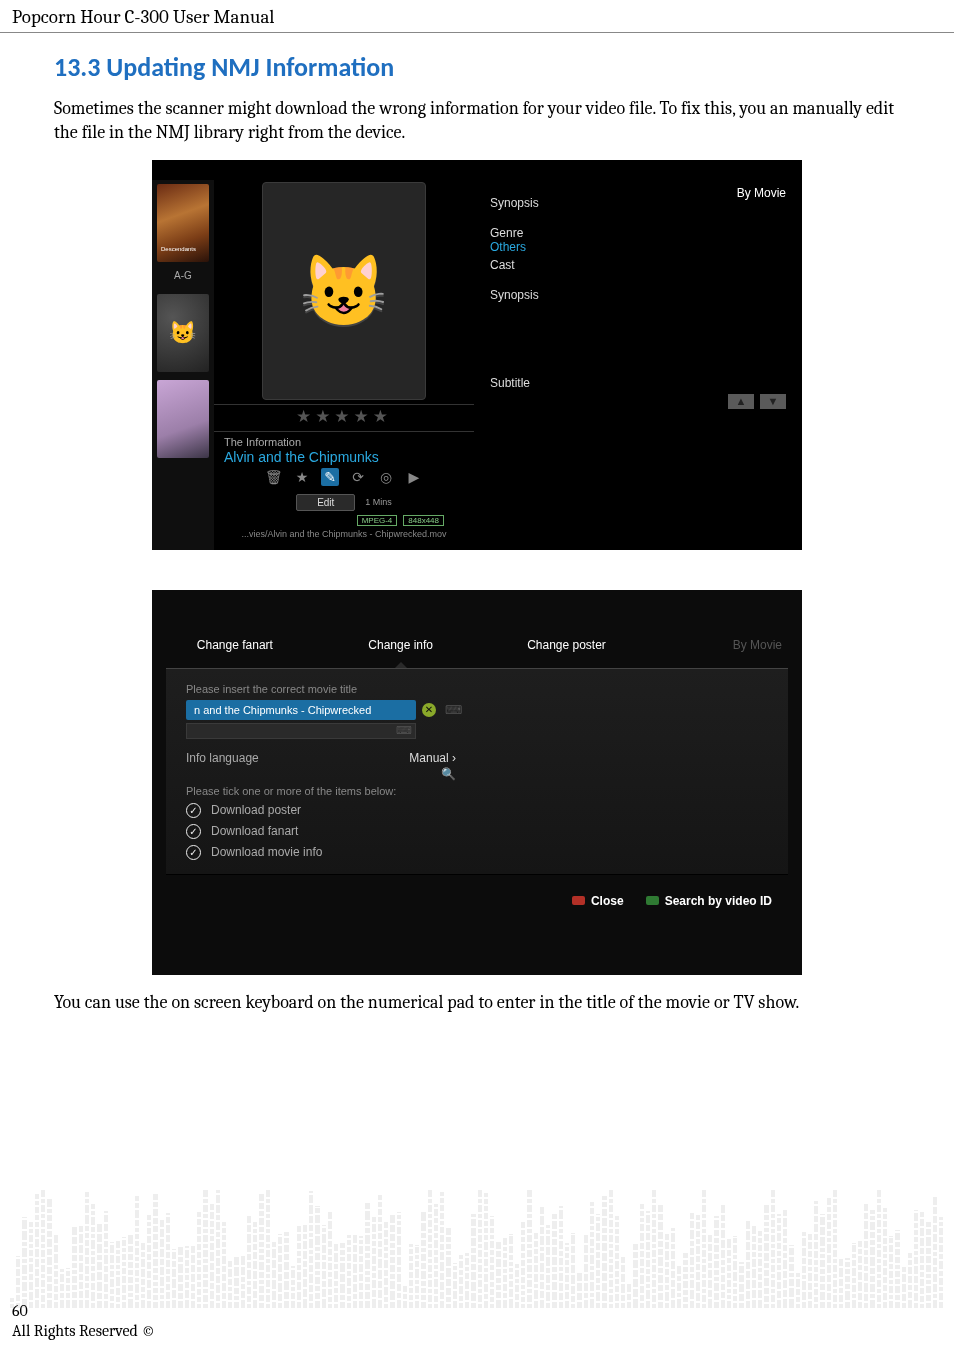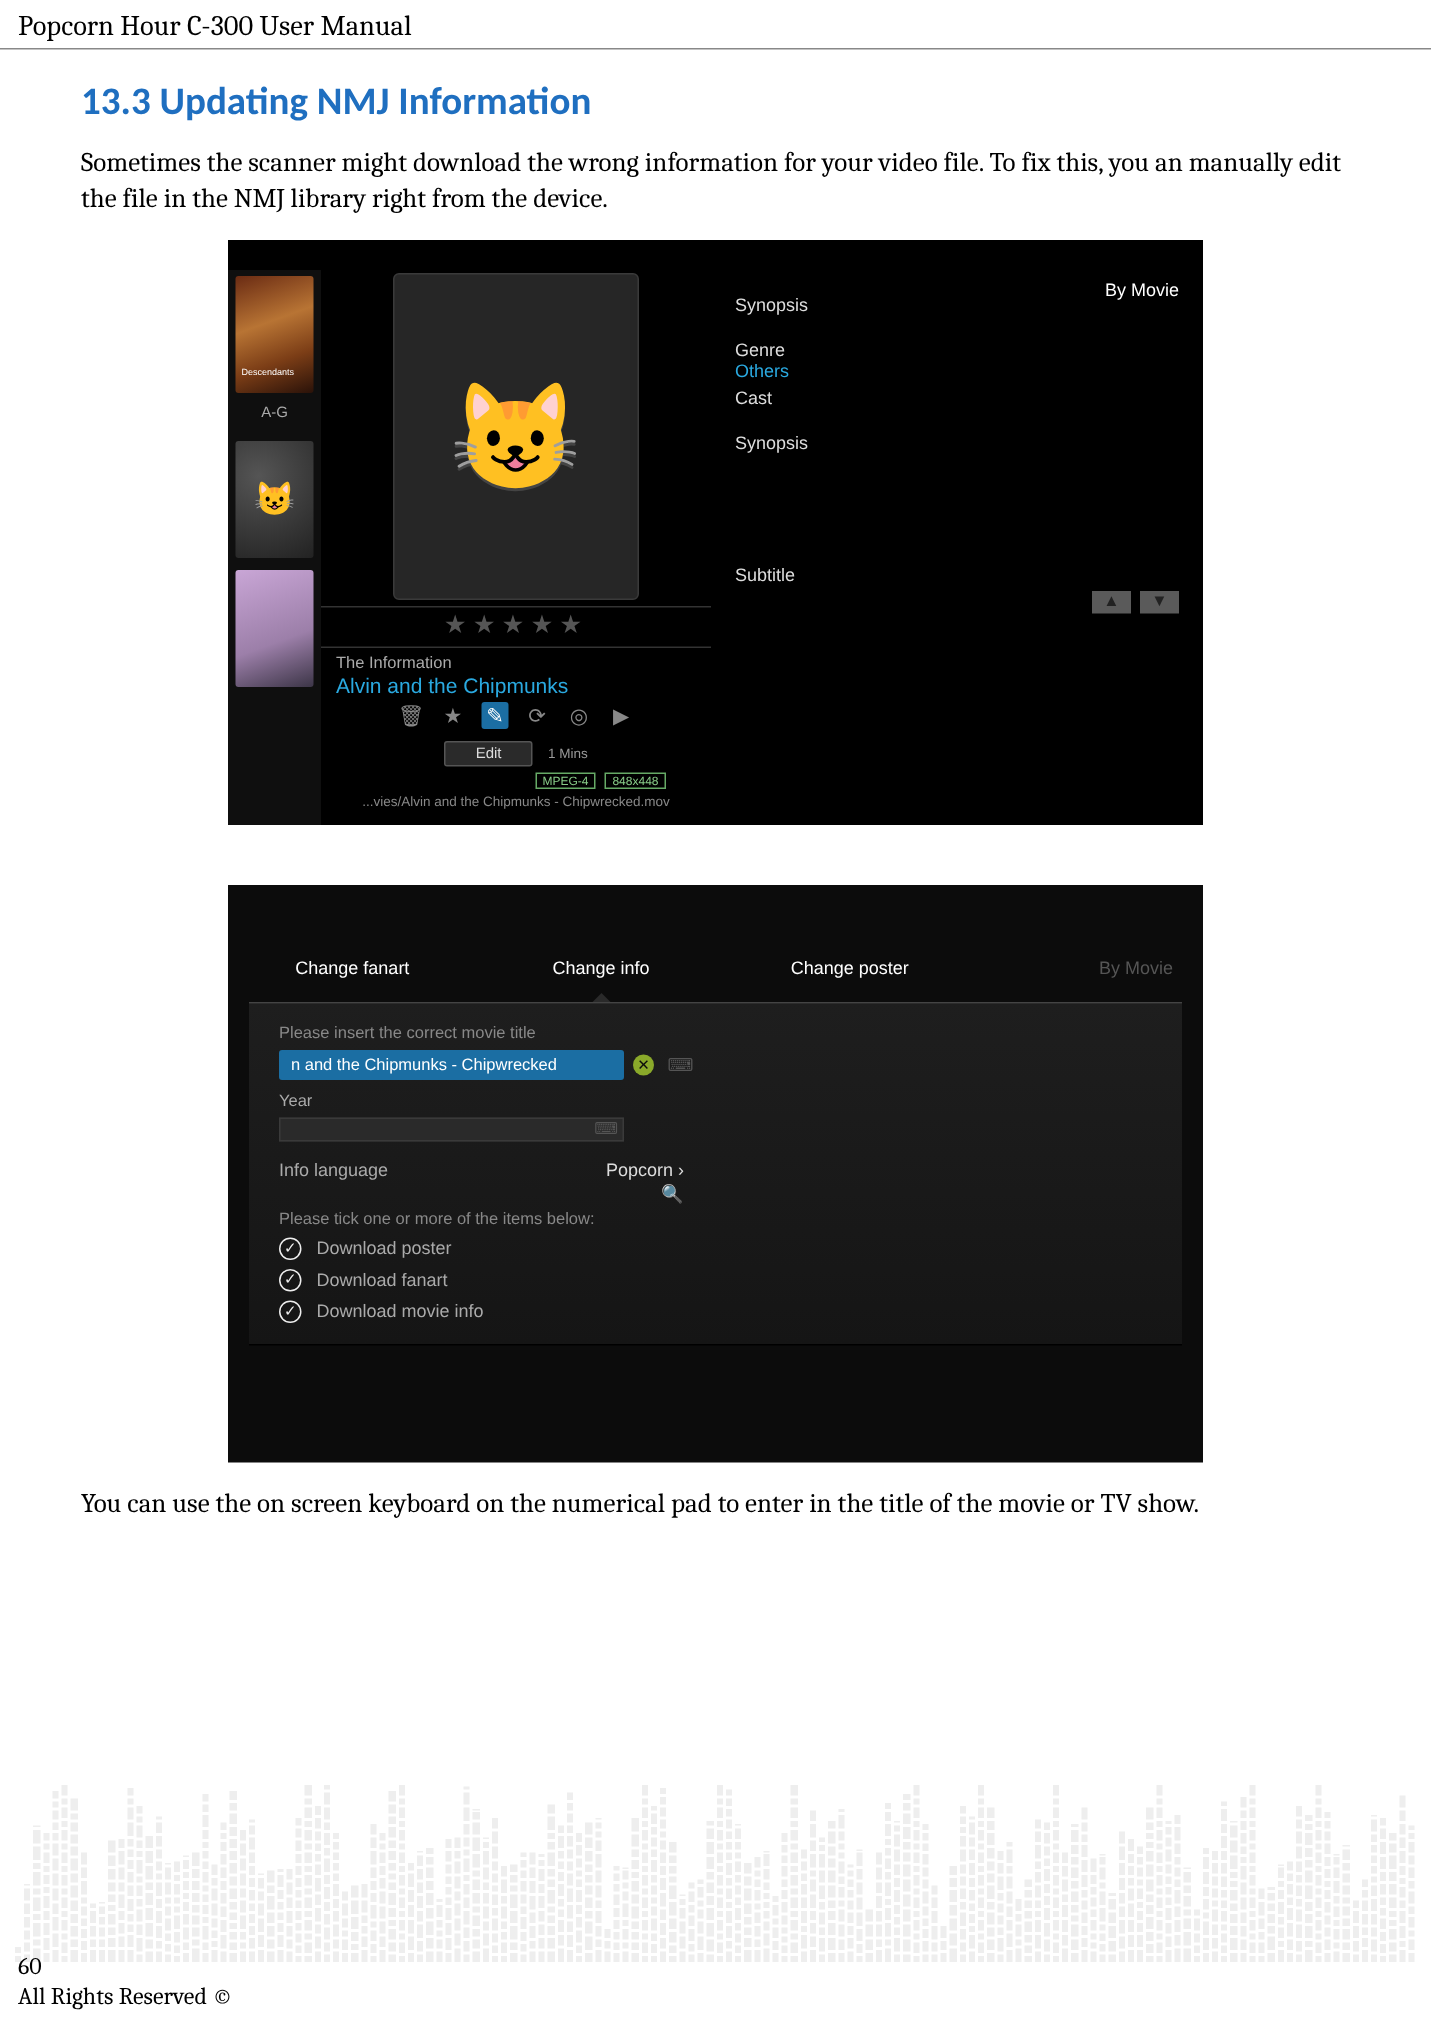--- a/index.html
+++ b/index.html
@@ -221,43 +221,46 @@
       <div class="tab">Change poster</div>
       <div class="tab by">By Movie</div>
     </div>
     <div class="panel2">
       <div class="sub">Please insert the correct movie title</div>
       <div class="input-row">
         <div class="text-input">n and the Chipmunks - Chipwrecked</div>
         <div class="clr-ic">✕</div>
         <div class="kb-ic">⌨</div>
       </div>
-      <div class="sub" style="color:#aaa;margin-top:8px">Year</div>
       <div class="year-input">
           <span>⌨</span>
         </div>
       <div class="lang-row">
         <span class="lang-lbl">Info language</span>
-        <span class="lang-val">Popcorn  ›</span>
+        <span class="lang-val">Manual  ›</span>
       </div>
       <div class="search-ic">🔍</div>
       <div class="sub">Please tick one or more of the items below:</div>
       <div class="check-row">
         <span class="check">✓</span>
         <span>Download poster</span>
       </div>
       <div class="check-row">
         <span class="check">✓</span>
         <span>Download fanart</span>
       </div>
       <div class="check-row">
         <span class="check">✓</span>
         <span>Download movie info</span>
       </div>
     </div>
+    <div class="bottom-row">
+      <span><span class="dot red"></span><span class="blabel">Close</span></span>
+      <span><span class="dot grn"></span><span class="blabel">Search by video ID</span></span>
+    </div>
   </div>
 
   <p class="body-text">You can use the on screen keyboard on the numerical pad to enter in the title of the movie or TV show.</p>
 </div>
 
 <div class="skyline" id="sky">
     <div class="col">
       <div class="blk" style="height: 4px;"></div>
       <div class="blk" style="height: 4px;"></div>
     </div>

